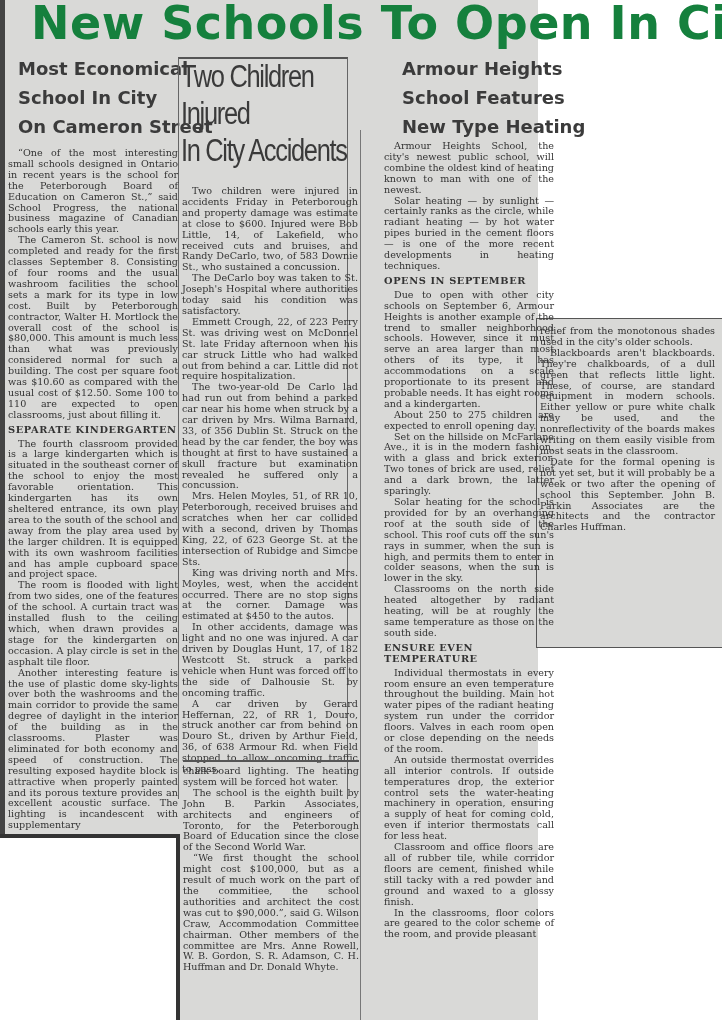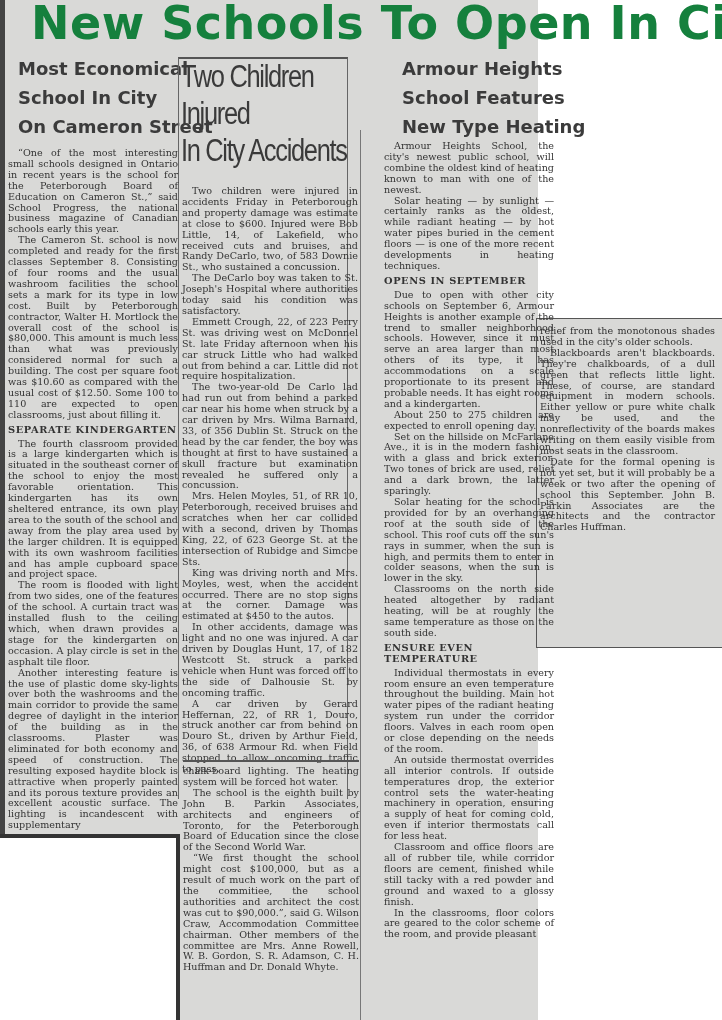--- a/index.html
+++ b/index.html
@@ -99,21 +99,21 @@
 <div class="col c2b">
   <p style="text-indent:0">chalk-board lighting. The heating system will be forced hot water.</p>
   <p>The school is the eighth built by John B. Parkin Associates, architects and engineers of Toronto, for the Peterborough Board of Education since the close of the Second World War.</p>
   <p>“We first thought the school might cost $100,000, but as a result of much work on the part of the commitiee, the school authorities and architect the cost was cut to $90,000.”, said G. Wilson Craw, Accommodation Committee chairman. Other members of the committee are Mrs. Anne Rowell, W. B. Gordon, S. R. Adamson, C. H. Huffman and Dr. Donald Whyte.</p>
 </div>
 
 <div class="vrule" style="left:360px; top:130px; height:890px;"></div>
 
 <div class="col c3">
   <p>Armour Heights School, the city's newest public school, will combine the oldest kind of heating known to man with one of the newest.</p>
-  <p>Solar heating — by sunlight — certainly ranks as the oldest, while radiant heating — by hot water pipes buried in the cement floors — is one of the more recent developments in heating techniques.</p>
+  <p>Solar heating — by sunlight — certainly ranks as the circle, while radiant heating — by hot water pipes buried in the cement floors — is one of the more recent developments in heating techniques.</p>
   <h4>OPENS IN SEPTEMBER</h4>
   <p>Due to open with other city schools on September 6, Armour Heights is another example of the trend to smaller neighborhood schools. However, since it must serve an area larger than most others of its type, it has accommodations on a scale proportionate to its present and probable needs. It has eight rooms and a kindergarten.</p>
   <p>About 250 to 275 children are expected to enroll opening day.</p>
   <p>Set on the hillside on McFarlane Ave., it is in the modern fashion, with a glass and brick exterior. Two tones of brick are used, relief and a dark brown, the latter sparingly.</p>
   <p>Solar heating for the school is provided for by an overhanging roof at the south side of the school. This roof cuts off the sun's rays in summer, when the sun is high, and permits them to enter in colder seasons, when the sun is lower in the sky.</p>
   <p>Classrooms on the north side heated altogether by radiant heating, will be at roughly the same temperature as those on the south side.</p>
   <h4>ENSURE EVEN TEMPERATURE</h4>
   <p>Individual thermostats in every room ensure an even temperature throughout the building. Main hot water pipes of the radiant heating system run under the corridor floors. Valves in each room open or close depending on the needs of the room.</p>
   <p>An outside thermostat overrides all interior controls. If outside temperatures drop, the exterior control sets the water-heating machinery in operation, ensuring a supply of heat for coming cold, even if interior thermostats call for less heat.</p>
   <p>Classroom and office floors are all of rubber tile, while corridor floors are cement, finished while still tacky with a red powder and ground and waxed to a glossy finish.</p>

